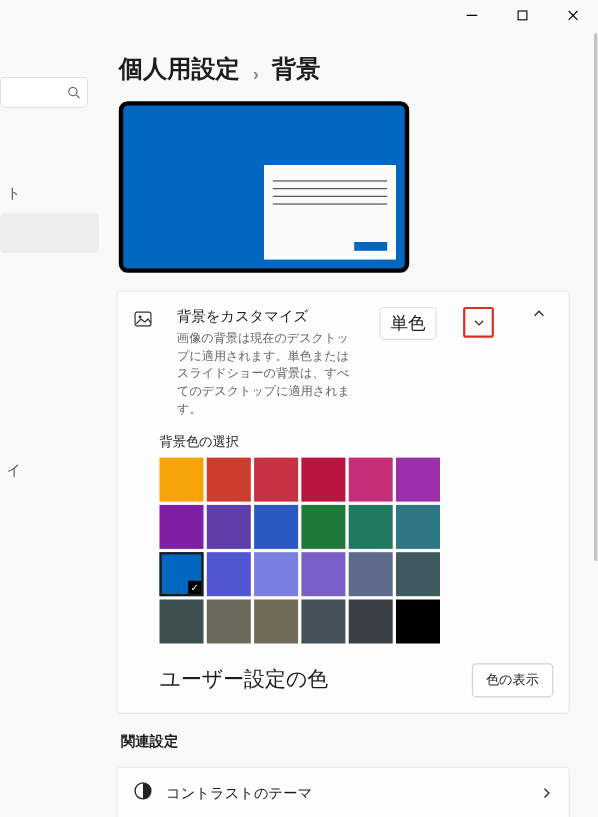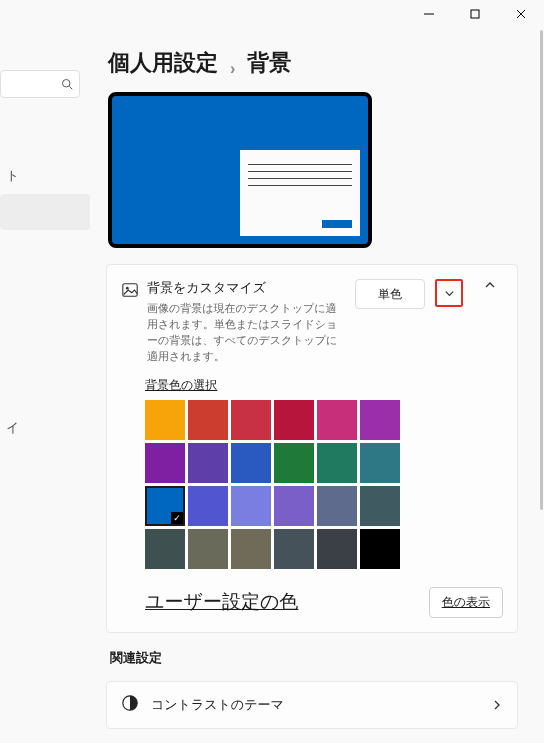--- a/index.html
+++ b/index.html
@@ -14,30 +14,30 @@
 .nav-item.sel { background: #ededed; border-radius: 4px; }
 .main { flex: 1; padding: 0 18px 0 8px; overflow-y: auto; }
 .crumb { display: flex; align-items: flex-end; gap: 12px; font-size: 22px; font-weight: 600; margin: 18px 0 14px 10px; }
 .crumb .sep { color: #888; font-size: 16px; }
 .preview { width: 264px; height: 156px; border: 4px solid #000; border-radius: 8px; margin-left: 10px; margin-bottom: 16px; background: #0067c0; position: relative; }
 .win { position: absolute; bottom: 8px; right: 8px; width: 120px; height: 86px; background: #fbfbfb; padding: 8px; }
 .win .line { height: 1px; background: #444; margin: 6px 0; }
 .win .btn-sm { position: absolute; bottom: 8px; right: 8px; width: 30px; height: 8px; background: #0067c0; }
 .card { border: 1px solid #e8e8e8; border-radius: 4px; background: #fdfdfd; margin: 0 8px 16px 8px; padding: 14px 14px 14px 14px; }
 .card.cust { padding: 14px; }
-.row1 { display: flex; align-items: flex-start; gap: 8px; }
+.row1 { display: flex; align-items: flex-start; gap: 22px; }
 .row1 .ico { width: 18px; margin-top: 2px; }
 .row1 .txt { flex: 1; }
 .row1 .ttl { font-size: 13px; }
 .row1 .desc { font-size: 11px; color: #666; line-height: 1.45; margin-top: 4px; }
-.dd { width: 70px; height: 30px; border: 1px solid #dcdcdc; border-radius: 4px; display: flex; align-items: center; justify-content: center; font-size: 12px; background: #fff; }
+.dd { width: 52px; height: 30px; border: 1px solid #dcdcdc; border-radius: 4px; display: flex; align-items: center; justify-content: center; font-size: 16px; background: #fff; }
 .dd-chev { width: 28px; height: 28px; border: 2px solid #d93025; border-radius: 2px; display: flex; align-items: center; justify-content: center; margin-left: 2px; }
 .dd-chev svg { width: 11px; height: 11px; }
 .exp { width: 26px; display: flex; align-items: center; justify-content: center; margin-left: 6px; }
-.sub { margin-top: 12px; text-decoration: underline; }
+.sub { margin-top: 12px; }
 .sub-ttl { font-size: 12px; margin-bottom: 6px; margin-left: 24px; }
 .palette { display: flex; flex-wrap: wrap; gap: 3px; margin-left: 24px; width: 296px; }
 .sw { width: 40px; height: 40px; position: relative; }
 .sw .chk { position: absolute; bottom: 2px; right: 2px; width: 12px; height: 12px; background: #000; color: #fff; font-size: 9px; display: flex; align-items: center; justify-content: center; }
 .sw.sel { outline: 2px solid #1a1a1a; outline-offset: -2px; }
 .row2 { display: flex; justify-content: space-between; align-items: center; margin-top: 18px; margin-left: 24px; }
 .row2 .lbl { font-size: 19px; }
 .btn-out { border: 1px solid #d0d0d0; border-radius: 4px; padding: 6px 12px; font-size: 12px; background: #fff; }
 .sect-ttl { font-size: 13px; font-weight: 600; margin: 0 0 14px 12px; }
 .list-item { border: 1px solid #e8e8e8; border-radius: 4px; background: #fdfdfd; margin: 0 8px 10px 8px; padding: 12px 14px; display: flex; align-items: center; gap: 12px; }

